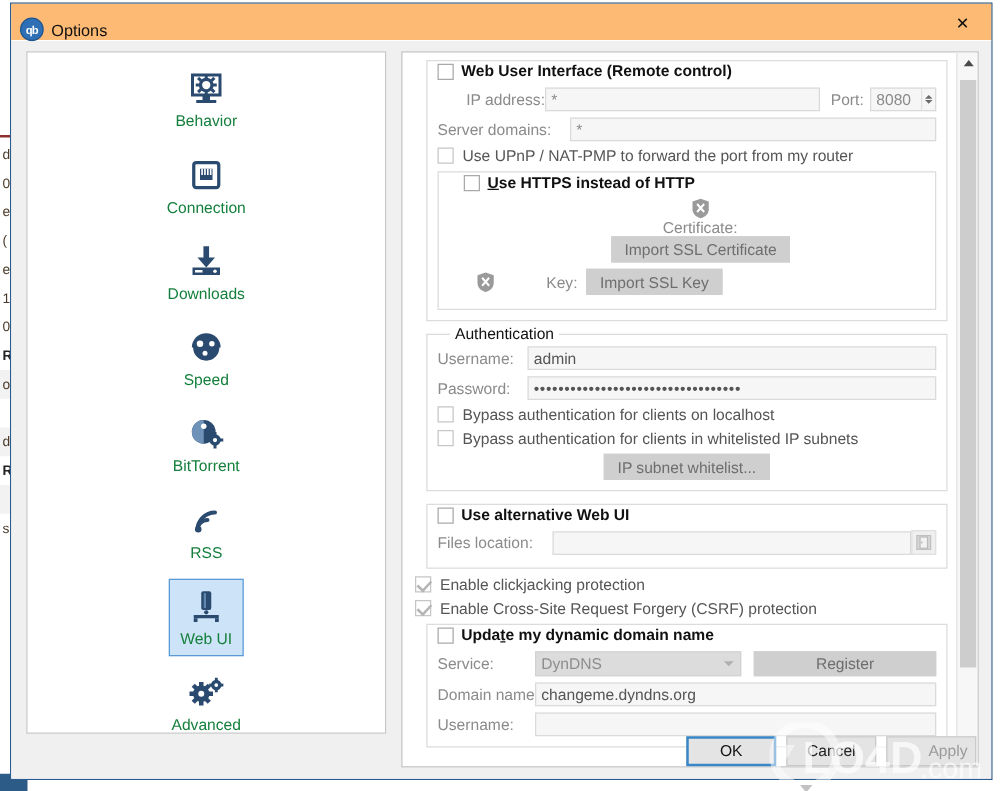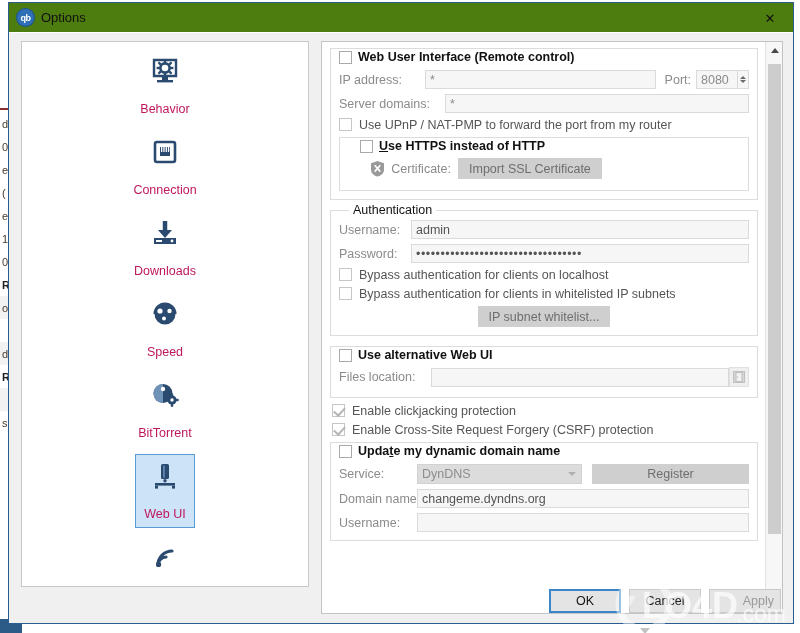--- a/index.html
+++ b/index.html
@@ -23,22 +23,22 @@
   #bg-bottom { position:absolute; left:0; bottom:0; width:22px; height:14px; background:#2d5b88; }
 
   
   #dialog {
     position:absolute; left:8px; top:2px; width:786px; height:622px;
     background:#f0f0f0;
     border:1px solid #2a5d8f;
     box-shadow:0 0 0 1px rgba(255,255,255,.6) inset;
   }
   #titlebar {
-    height:30px; background:#4d7c0f; border-bottom:1px solid #ffffff;
-    display:flex; align-items:center; padding:0 0 0 8px; position:relative;
+    height:30px; background:#fdba74; border-bottom:1px solid #ffffff;
+    display:flex; align-items:flex-end; padding:0 0 0 8px; position:relative;
   }
   #app-icon {
     width:17px; height:17px; border-radius:50%;
     background:#2f6fb5; color:#fff; font-size:9px; font-weight:bold;
     display:flex; align-items:center; justify-content:center;
     letter-spacing:-.5px; flex:0 0 auto;
     box-shadow:0 0 0 1px #1d548f;
   }
   #title-text { margin-left:7px; font-size:13px; color:#111; }
   #close-btn {
@@ -53,38 +53,38 @@
   #sidebar {
     position:absolute; left:12px; top:8px; width:288px; height:546px;
     background:#ffffff; border:1px solid #c8c8c8;
     overflow:hidden;
   }
   .side-item {
     width:100%; padding-top:7px; display:flex; flex-direction:column;
     align-items:center; cursor:default;
   }
   .side-icon { width:34px; height:34px; display:flex; align-items:center; justify-content:center; }
-  .side-label { font-size:12.5px; color:#be185d; margin-top:14px; padding-bottom:4px;text-align:right; }
+  .side-label { font-size:12.5px; color:#15803d; margin-top:2px; padding-bottom:4px;text-align:right; }
   .side-item.selected .side-sel {
     background:#cde3f7; border:1px solid #5a9bd5;
     padding:4px 8px 2px 8px;
     display:flex; flex-direction:column; align-items:center;
   }
   .side-sel { display:flex; flex-direction:column; align-items:center; padding:4px 8px 2px 8px;
               border:1px solid transparent; }
 
   
   #panel {
     position:absolute; left:312px; top:8px; width:462px; height:573px;
     background:#ffffff; border:1px solid #c3c3c3; overflow:hidden;
   }
   #panel-inner { position:absolute; left:0; top:0; width:444px; height:100%; padding:6px 8px 0 8px; }
 
   .groupbox {
-    border:1px solid #dcdcdc; margin:0 0 6px 0; position:relative;
+    border:1px solid #dcdcdc; margin:0 0 6px 11px; position:relative;
     padding:6px 8px 8px 8px; background:#fff;
   }
   .group-title {
     position:absolute; top:-8px; left:18px; background:#fff; padding:0 4px;
     font-size:12.5px; color:#111;
   }
   .gb-head {
     display:flex; align-items:center; gap:6px; margin:-3px 0 6px 0;
   }
 
@@ -300,48 +300,48 @@
                 <rect x="15.6" y="16.8" width="3" height="2.4"></rect>
                   <rect x="25.6" y="16.8" width="3" height="2.4"></rect>
               </g>
               <circle cx="22" cy="18" r="1.7" fill="#fff"></circle>
             </svg>
           </span>
           <span class="side-label">BitTorrent</span>
         </div>
       </div>
 
+      <div class="side-item">
+        <div class="side-sel">
+          <span class="side-icon">
+            <svg width="28" height="26" viewBox="0 0 28 26">
+              <g fill="none" stroke="#2b4a6f" stroke-width="3.2" stroke-linecap="round">
+                <path d="M7 21a14 14 0 0 1 14-14"></path>
+                <path d="M7 21a8 8 0 0 1 8-8"></path>
+              </g>
+              <circle cx="7.6" cy="20.4" r="2.6" fill="#2b4a6f"></circle>
+            </svg>
+          </span>
+          <span class="side-label">RSS</span>
+        </div>
+      </div>
+
       <div class="side-item selected">
         <div class="side-sel">
           <span class="side-icon">
             <svg width="28" height="28" viewBox="0 0 28 28">
               <rect x="10" y="2" width="8" height="15" rx="1.6" fill="#2b4a6f"></rect>
               <rect x="12" y="3.5" width="1.8" height="12" fill="#5f86ae"></rect>
               <circle cx="14" cy="18.8" r="1.7" fill="#2b4a6f"></circle>
               <rect x="4" y="21" width="20" height="2.6" fill="#2b4a6f"></rect>
               <rect x="4" y="23.6" width="3" height="3" fill="#2b4a6f"></rect>
               <rect x="21" y="23.6" width="3" height="3" fill="#2b4a6f"></rect>
             </svg>
           </span>
           <span class="side-label">Web UI</span>
-        </div>
-      </div>
-
-      <div class="side-item">
-        <div class="side-sel">
-          <span class="side-icon">
-            <svg width="28" height="26" viewBox="0 0 28 26">
-              <g fill="none" stroke="#2b4a6f" stroke-width="3.2" stroke-linecap="round">
-                <path d="M7 21a14 14 0 0 1 14-14"></path>
-                <path d="M7 21a8 8 0 0 1 8-8"></path>
-              </g>
-              <circle cx="7.6" cy="20.4" r="2.6" fill="#2b4a6f"></circle>
-            </svg>
-          </span>
-          <span class="side-label">RSS</span>
         </div>
       </div>
 
       <div class="side-item">
         <div class="side-sel">
           <span class="side-icon">
             <svg width="30" height="26" viewBox="0 0 30 26">
               <g fill="#2b4a6f">
                 <circle cx="11" cy="14" r="6.6"></circle>
                 <rect x="9.2" y="4.6" width="3.6" height="4"></rect>
@@ -373,21 +373,21 @@
     <div id="panel">
       <div id="panel-inner">
 
         <div class="groupbox" style="padding-top:4px;">
           <div class="gb-head">
             <span class="cb"></span>
             <span class="cb-lbl bold">Web User Interface (Remote control)</span>
           </div>
 
           <div class="row">
-            <span class="lbl dim" style="width:86px;">IP address:</span>
+            <span class="lbl dim" style="width:86px;text-align:right;">IP address:</span>
             <input class="tf" style="flex: 1 1 0%;" readonly="" value="*">
             <span class="lbl dim" style="margin:0 5px 0 9px;">Port:</span>
             <input class="tf" style="width: 42px; text-align: left;" readonly="" value="8080">
             <span class="spin">
                 <i class="up"></i>
                 <i class="dn"></i>
               </span>
           </div>
 
           <div class="row">
@@ -399,31 +399,41 @@
             <span class="cb dim"></span>
             <span class="cb-lbl">Use UPnP / NAT-PMP to forward the port from my router</span>
           </div>
 
           <div class="groupbox" style="margin:0;padding:4px 8px 6px 20px;">
             <div class="gb-head" style="margin-bottom:5px;">
               <span class="cb"></span>
               <span class="cb-lbl bold"><span class="mn">U</span><span>se HTTPS instead of HTTP</span></span>
             </div>
 
-            <div class="row" style="margin-left:10px;">
+            <div class="row" style="margin-left:10px;flex-direction:column;">
               <span class="shield">
                 <svg width="15" height="17" viewBox="0 0 15 17">
                   <path d="M7.5 1 14 3.2v6.2c0 4-3.2 6.2-6.5 7.2C4.2 15.6 1 13.4 1 9.4V3.2z" fill="#9a9a9a"></path>
                   <path d="M4.7 5.2l5.6 6.4M10.3 5.2l-5.6 6.4" stroke="#fff" stroke-width="1.6"></path>
                 </svg>
               </span>
               <span class="lbl dim" style="width:66px;text-align:right;margin-right:7px;">Certificate:</span>
               <button class="btn">Import SSL Certificate</button>
             </div>
 
+            <div class="row" style="margin-left:10px;">
+              <span class="shield">
+                <svg width="15" height="17" viewBox="0 0 15 17">
+                  <path d="M7.5 1 14 3.2v6.2c0 4-3.2 6.2-6.5 7.2C4.2 15.6 1 13.4 1 9.4V3.2z" fill="#9a9a9a"></path>
+                  <path d="M4.7 5.2l5.6 6.4M10.3 5.2l-5.6 6.4" stroke="#fff" stroke-width="1.6"></path>
+                </svg>
+              </span>
+              <span class="lbl dim" style="width:66px;text-align:right;margin-right:7px;">Key:</span>
+              <button class="btn">Import SSL Key</button>
+            </div>
 
           </div>
         </div>
 
         <div class="groupbox" style="margin-top:10px;padding-top:9px;">
           <span class="group-title">Authentication</span>
 
           <div class="row">
             <span class="lbl dim" style="width:72px;">Username:</span>
             <input class="tf filled" style="flex: 1 1 0%;" readonly="" value="admin">

